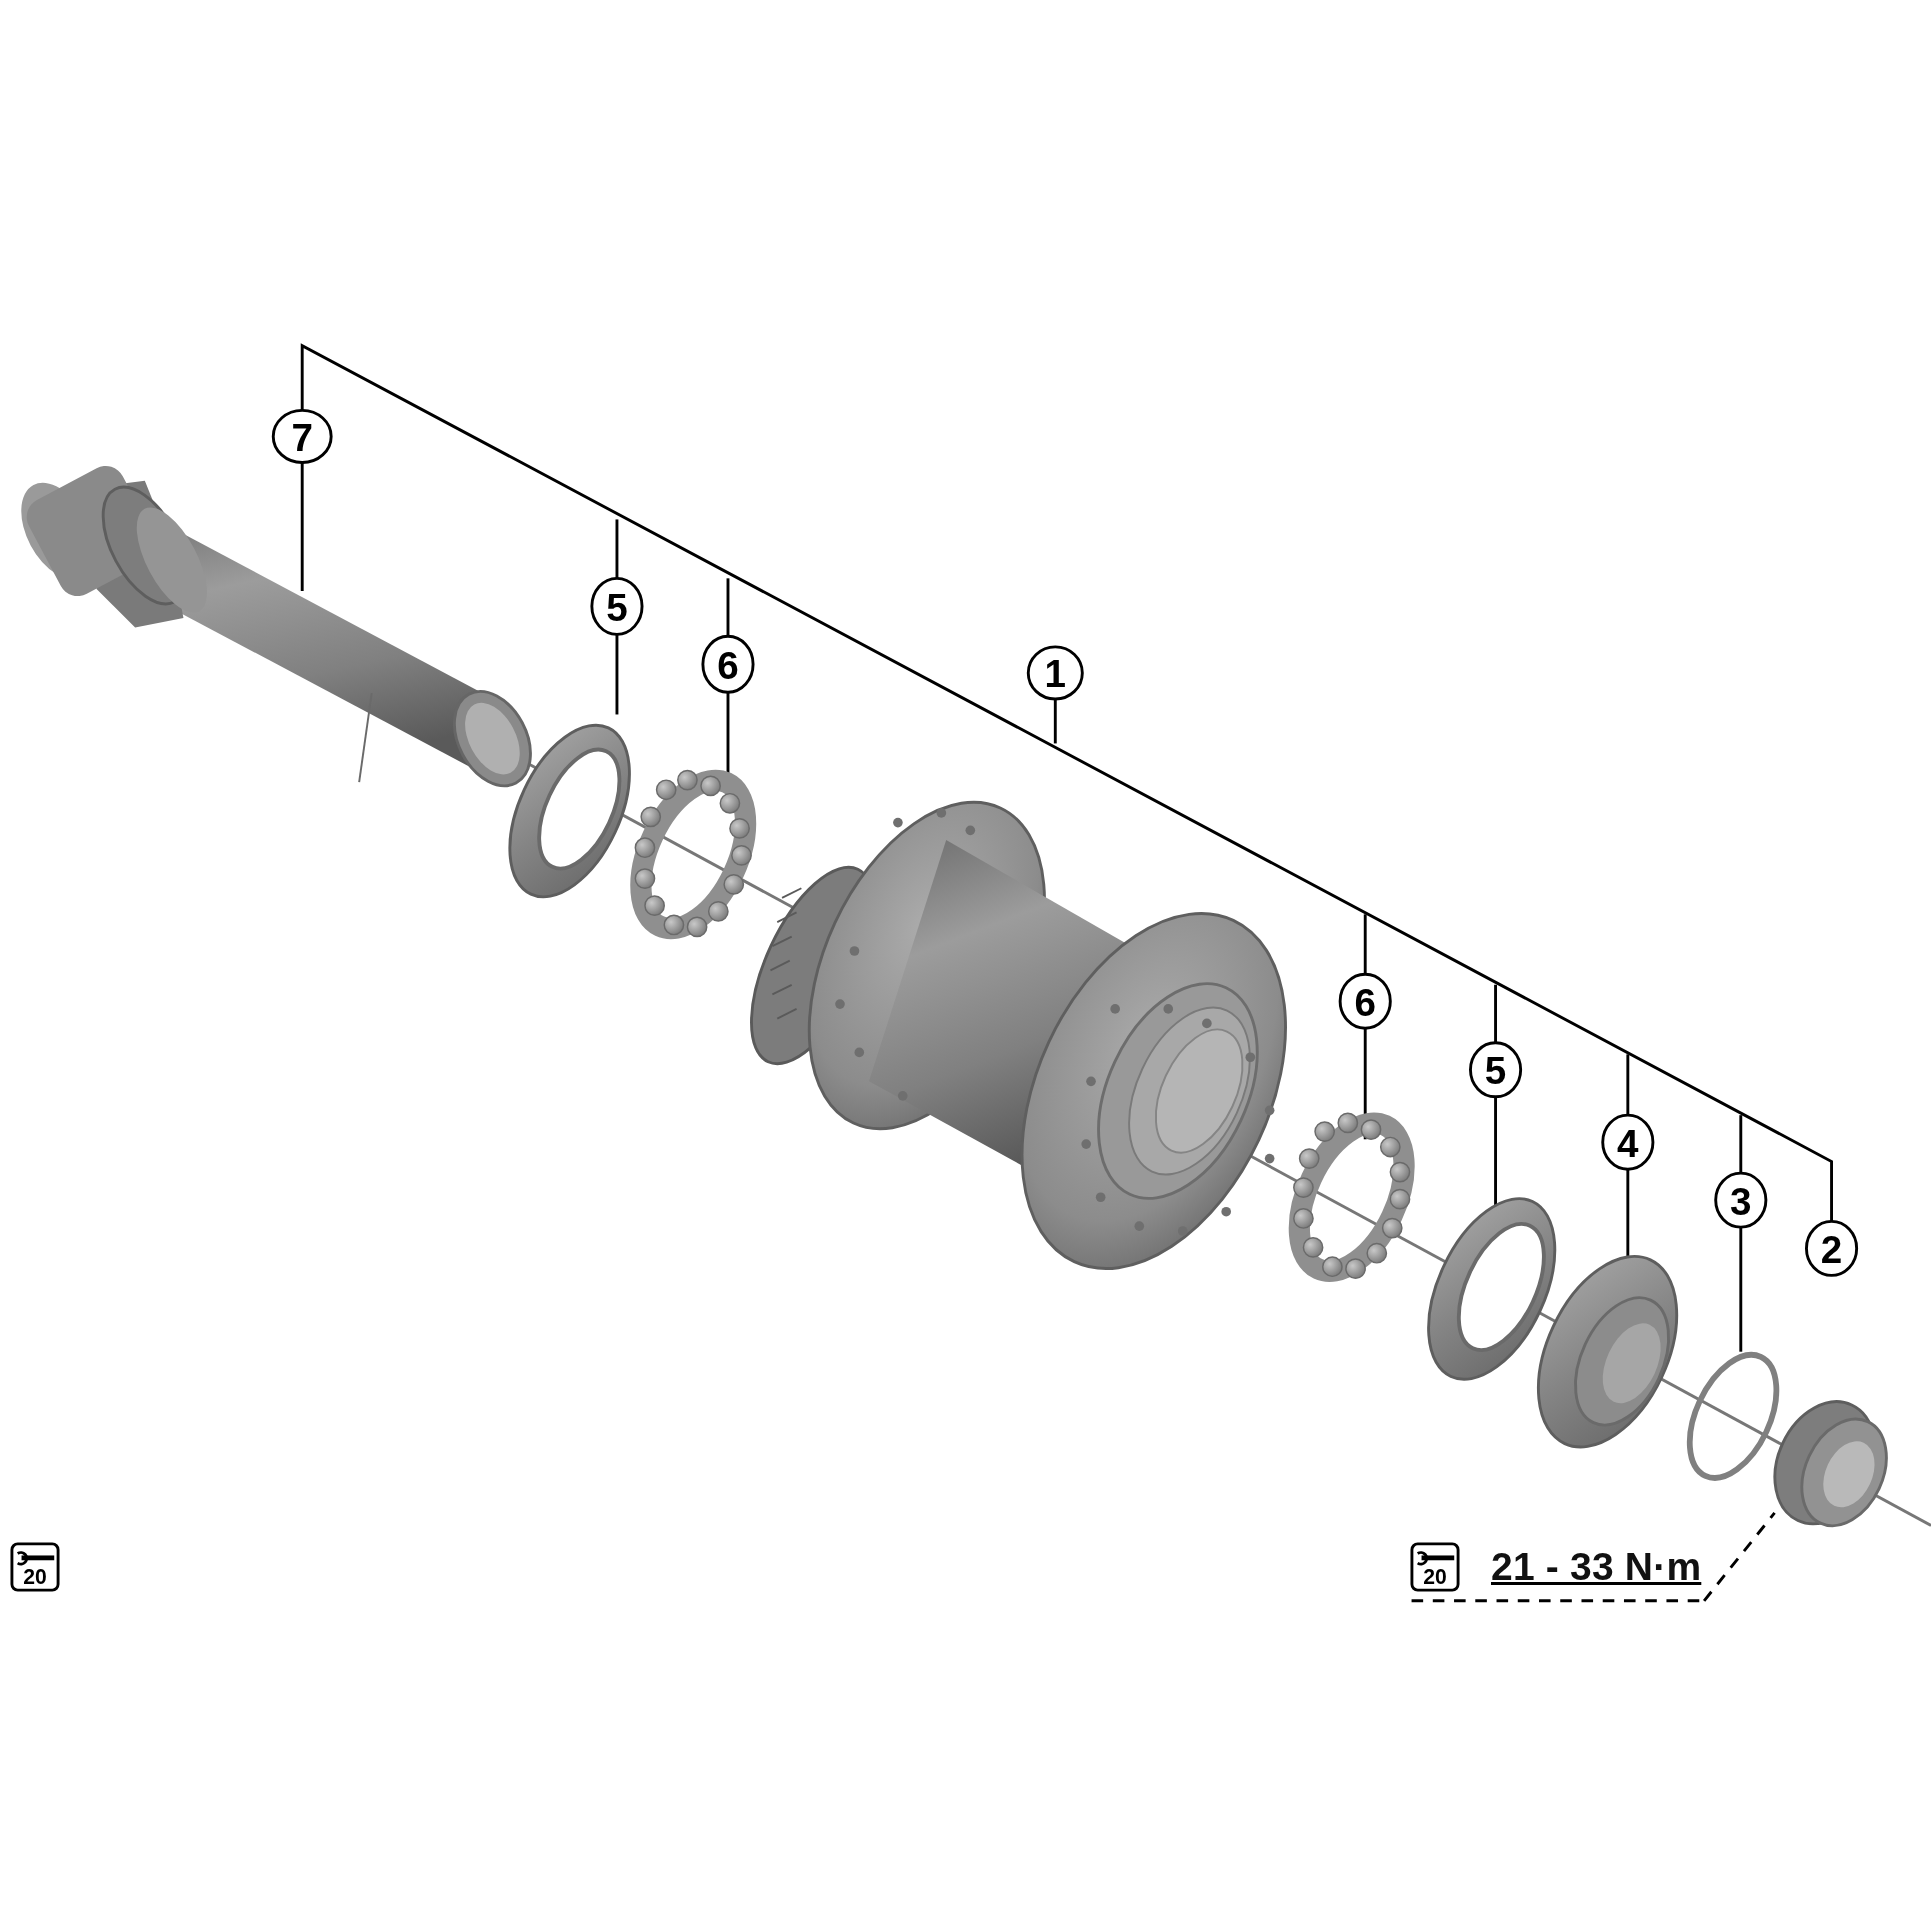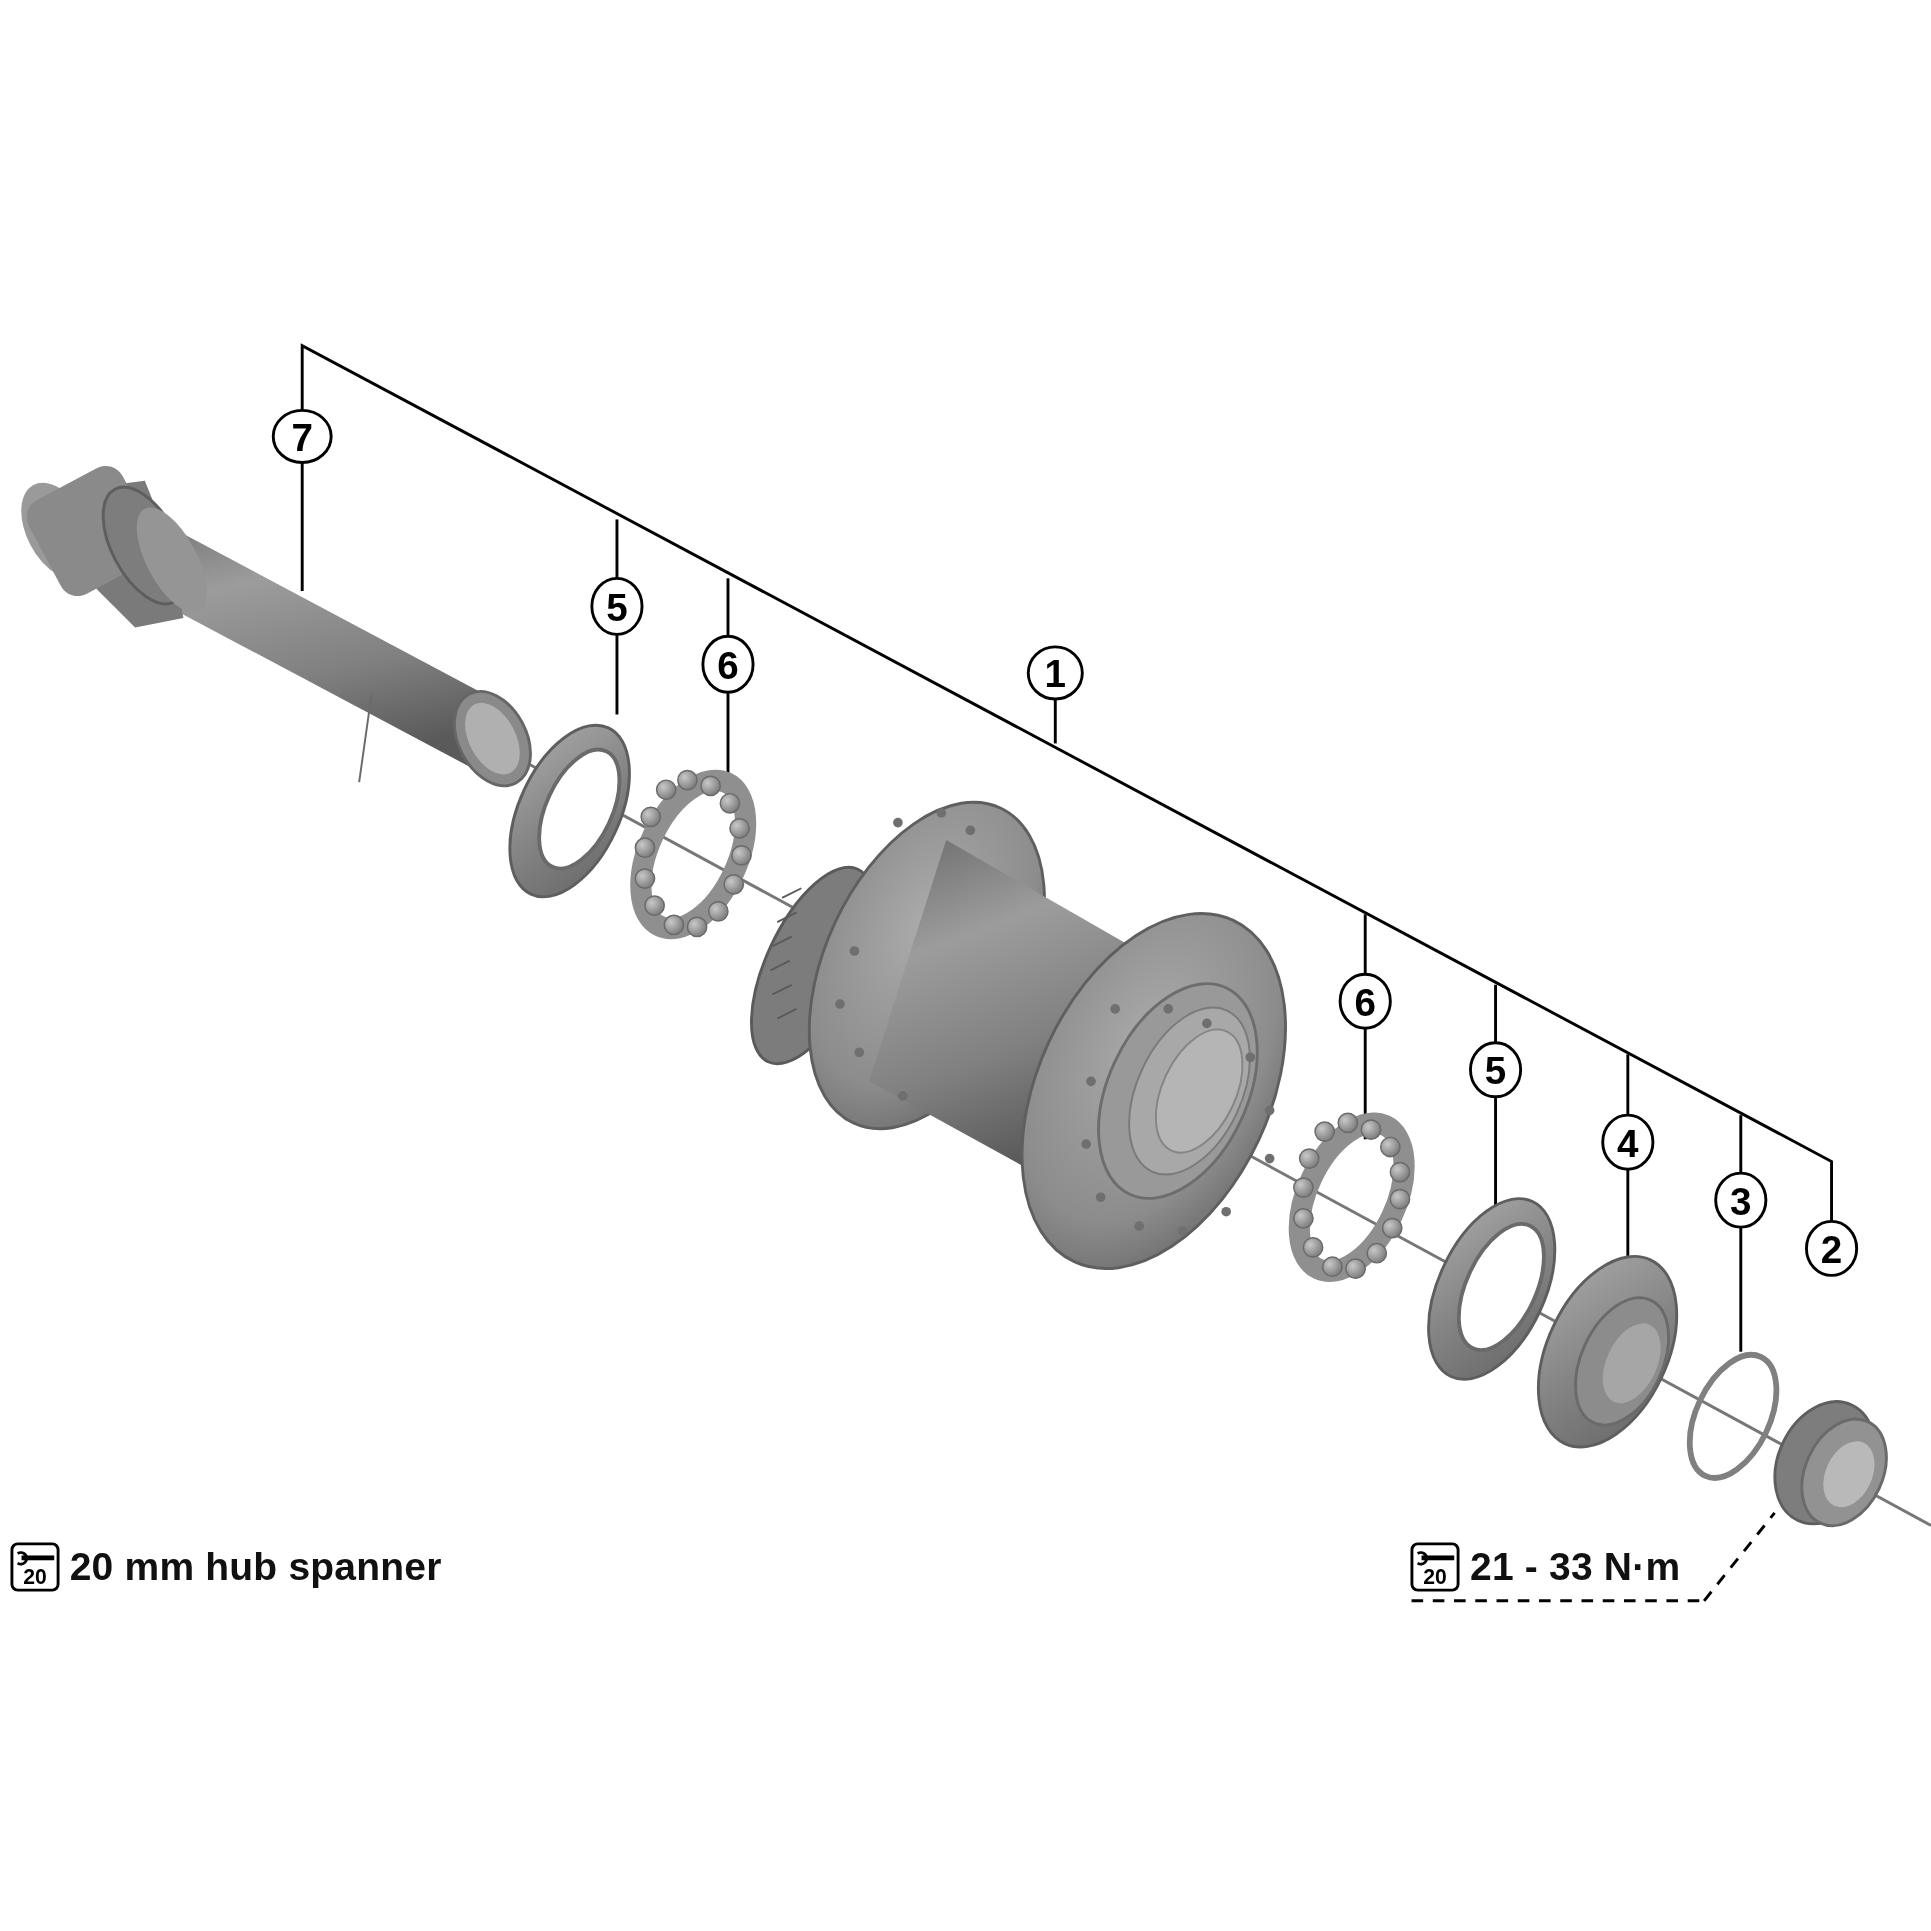--- a/index.html
+++ b/index.html
@@ -1,19 +1,19 @@
 <!DOCTYPE html>
 <html><head>
 <meta charset="utf-8">
 <style>
   html, body { margin: 0; padding: 0; background: #ffffff; }
   body { width: 1931px; height: 1931px; position: relative; overflow: hidden; font-family: "Liberation Sans", sans-serif; }
   #diagram { position: absolute; left: 0; top: 0; width: 1931px; height: 1931px; }
   .callout-num { font-family: "Liberation Sans", sans-serif; font-weight: bold; font-size: 40px; fill: #000; text-anchor: middle; dominant-baseline: central; }
-  .note { position: absolute; display: flex; align-items: center; gap: 10px; }
+  .note { position: absolute; display: flex; align-items: center; gap: 31px; text-decoration: underline; }
   .note-text { font-family: "Liberation Sans", sans-serif; font-weight: bold; font-size: 39px; color: #111; white-space: nowrap; letter-spacing: 0.2px; }
   .tool-icon { width: 50px; height: 50px; position: relative; }
   .tool-icon svg { width: 50px; height: 50px; display: block; }
   .tool-num { font-family: "Liberation Sans", sans-serif; font-weight: bold; font-size: 22px; fill: #000; text-anchor: middle; }
 </style>
 </head>
 <body>
 
 <svg id="diagram" viewBox="0 0 2000 2000" xmlns="http://www.w3.org/2000/svg">
   <defs>
@@ -214,21 +214,20 @@
 
 <div class="note" style="left:9.7px; top:1542px;">
   <div class="tool-icon">
     <svg viewBox="0 0 52 52">
       <rect x="2" y="2" width="48" height="48" rx="6" fill="#fff" stroke="#000" stroke-width="3"></rect>
       <path d="M8 12 a6 6 0 1 1 0 10" fill="none" stroke="#000" stroke-width="3"></path>
       <rect x="12" y="14" width="34" height="5" fill="#000"></rect>
       <text class="tool-num" x="26" y="44">20</text>
     </svg>
   </div>
-  <span class="note-text">20 mm hub spanner</span>
 </div>
 
 <div class="note" style="left:1410px; top:1542px;">
   <div class="tool-icon">
     <svg viewBox="0 0 52 52">
       <rect x="2" y="2" width="48" height="48" rx="6" fill="#fff" stroke="#000" stroke-width="3"></rect>
       <path d="M8 12 a6 6 0 1 1 0 10" fill="none" stroke="#000" stroke-width="3"></path>
       <rect x="12" y="14" width="34" height="5" fill="#000"></rect>
       <text class="tool-num" x="26" y="44">20</text>
     </svg>

